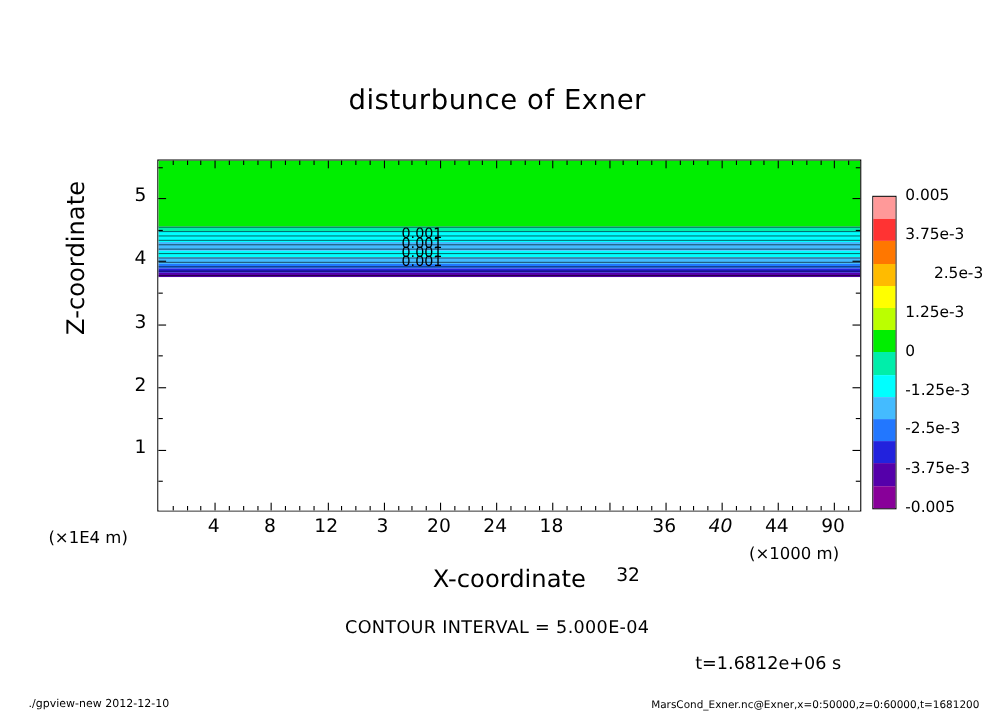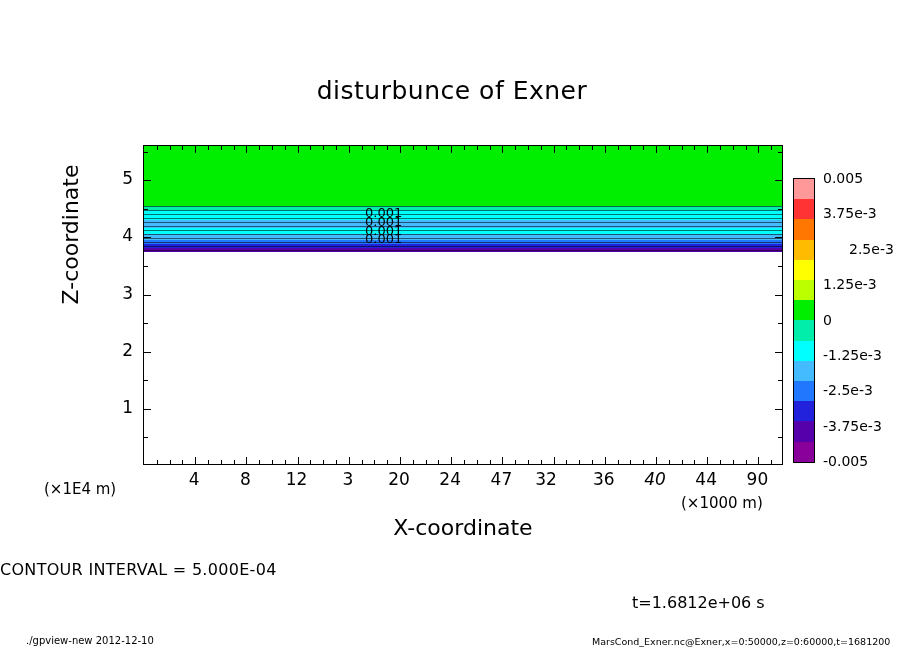--- a/index.html
+++ b/index.html
@@ -111,20 +111,21 @@
     position: absolute;
     left: 30px;
     font-size: 14px;
     white-space: nowrap;
     margin-top: -8px;
   }
 
   #contour-interval {
     left: 0; top: 560px;
     width: 904px;
+    text-align: center;
     font-size: 16px;
     letter-spacing: 0.3px;
   }
   #time-text {
     left: 632px; top: 593px;
     font-size: 16px;
   }
   #footer-left {
     left: 26px; top: 635px;
     font-size: 10px;
@@ -292,22 +293,22 @@
   <div class="contour-label" style="left:221px; top:85px;">0.001</div>
 </div>
 
 <div class="abs" id="label-layer" style="left:143px; top:145px; width:640px; height:320px;">
     <div class="xlabel" style="left: 51.2px;">4</div>
     <div class="xlabel" style="left: 102.4px;">8</div>
     <div class="xlabel" style="left: 153.6px;">12</div>
     <div class="xlabel" style="left: 204.8px;">3</div>
     <div class="xlabel" style="left: 256px;">20</div>
     <div class="xlabel" style="left: 307.2px;">24</div>
-    <div class="xlabel" style="left: 358.4px;">47</div>
-    <div class="xlabel" style="left: 403px;">32</div>
+    <div class="xlabel" style="left: 358.4px;">18</div>
+    <div class="xlabel" style="left: 428px; margin-top: 44px;">32</div>
     <div class="xlabel" style="left: 460.8px;">36</div>
     <div class="xlabel" style="left: 512px; font-style: italic;">40</div>
     <div class="xlabel" style="left: 563.2px;">44</div>
     <div class="xlabel" style="left: 614.4px;">90</div>
     <div class="ylabel" style="top: 262.857px;">1</div>
     <div class="ylabel" style="top: 205.714px;">2</div>
     <div class="ylabel" style="top: 148.571px;">3</div>
     <div class="ylabel" style="top: 91.4286px;">4</div>
     <div class="ylabel" style="top: 34.2857px;">5</div>
   </div>

